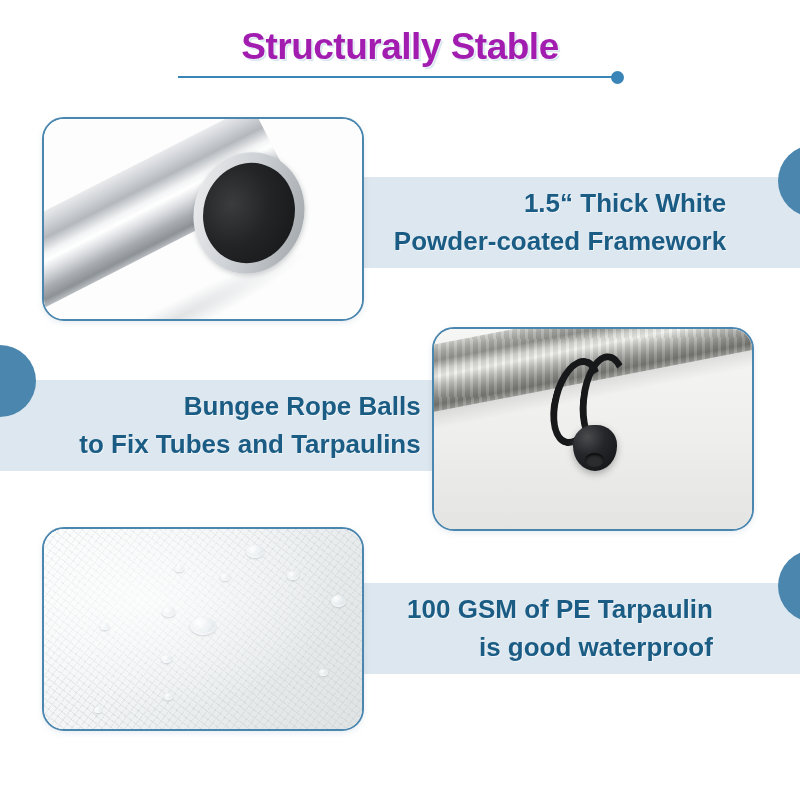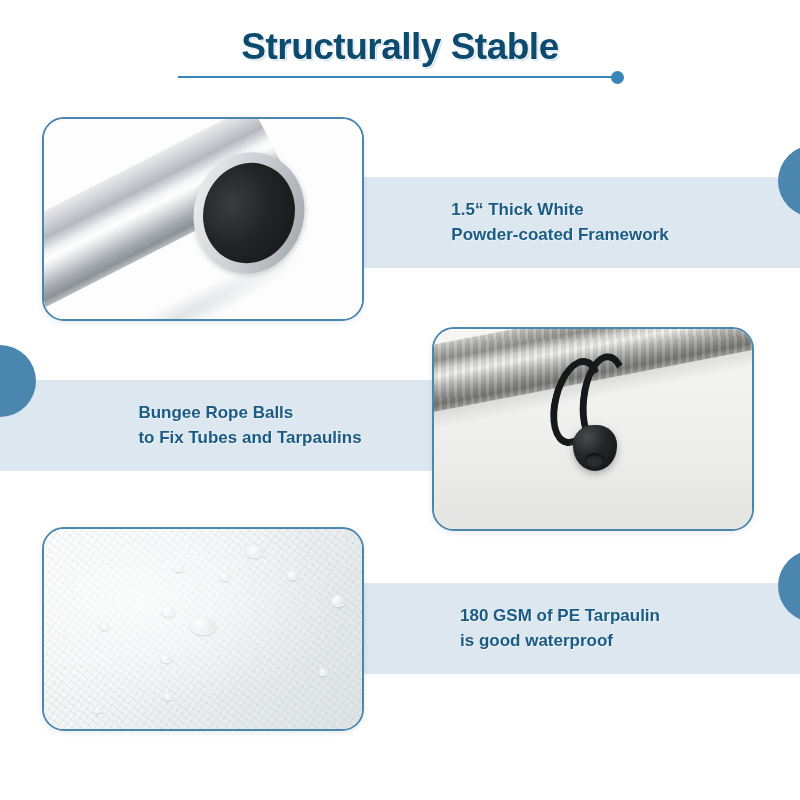--- a/index.html
+++ b/index.html
@@ -21,21 +21,21 @@
   
   .title {
     position: absolute;
     top: 26px;
     left: 0;
     width: 800px;
     text-align: center;
     font-size: 37px;
     font-weight: bold;
     letter-spacing: -0.5px;
-    color: #0c4a6e;
+    color: #a21caf;
     text-shadow: 1px 1px 0 #e8f0f6, 2px 2px 1px rgba(160,190,215,0.45);
   }
   .title-rule {
     position: absolute;
     top: 76px;
     left: 178px;
     width: 438px;
     height: 2px;
     background: #3a85b8;
   }
@@ -52,24 +52,24 @@
   
   .band {
     position: absolute;
     background: #dde7ef;
     display: flex;
     align-items: center;
     justify-content: center;
   }
   .band-text {
     color: #1a5c84;
-    font-size: 17px;
+    font-size: 26px;
     font-weight: bold;
     line-height: 1.45;
-    text-align: left;
+    text-align: right;
     white-space: pre-line;
     text-shadow: 1px 1px 0 rgba(255,255,255,0.55);
   }
   #band-1 { left: 360px; top: 177px; width: 440px; height: 91px; }
   #band-1 .band-text { transform: translateX(-20px); }
   #band-2 { left: 0px;   top: 380px; width: 440px; height: 91px; padding-left: 10px; }
   #band-2 .band-text { transform: translateX(20px); }
   #band-3 { left: 360px; top: 583px; width: 440px; height: 91px; }
   #band-3 .band-text { transform: translateX(-20px); }
 
@@ -257,21 +257,21 @@
     <div class="band-text">1.5“ Thick White
 Powder-coated Framework</div>
   </div>
 
   <div class="band" id="band-2">
     <div class="band-text">Bungee Rope Balls
 to Fix Tubes and Tarpaulins</div>
   </div>
 
   <div class="band" id="band-3">
-    <div class="band-text">180 GSM of PE Tarpaulin
+    <div class="band-text">100 GSM of PE Tarpaulin
 is good waterproof</div>
   </div>
 
   <div class="panel" id="panel-tube">
     <div class="photo">
       <div class="tube-bg"></div>
       <div class="tube-shadow"></div>
       <div class="tube-body"></div>
       <div class="tube-end"></div>
       <div class="tube-bore"></div>

